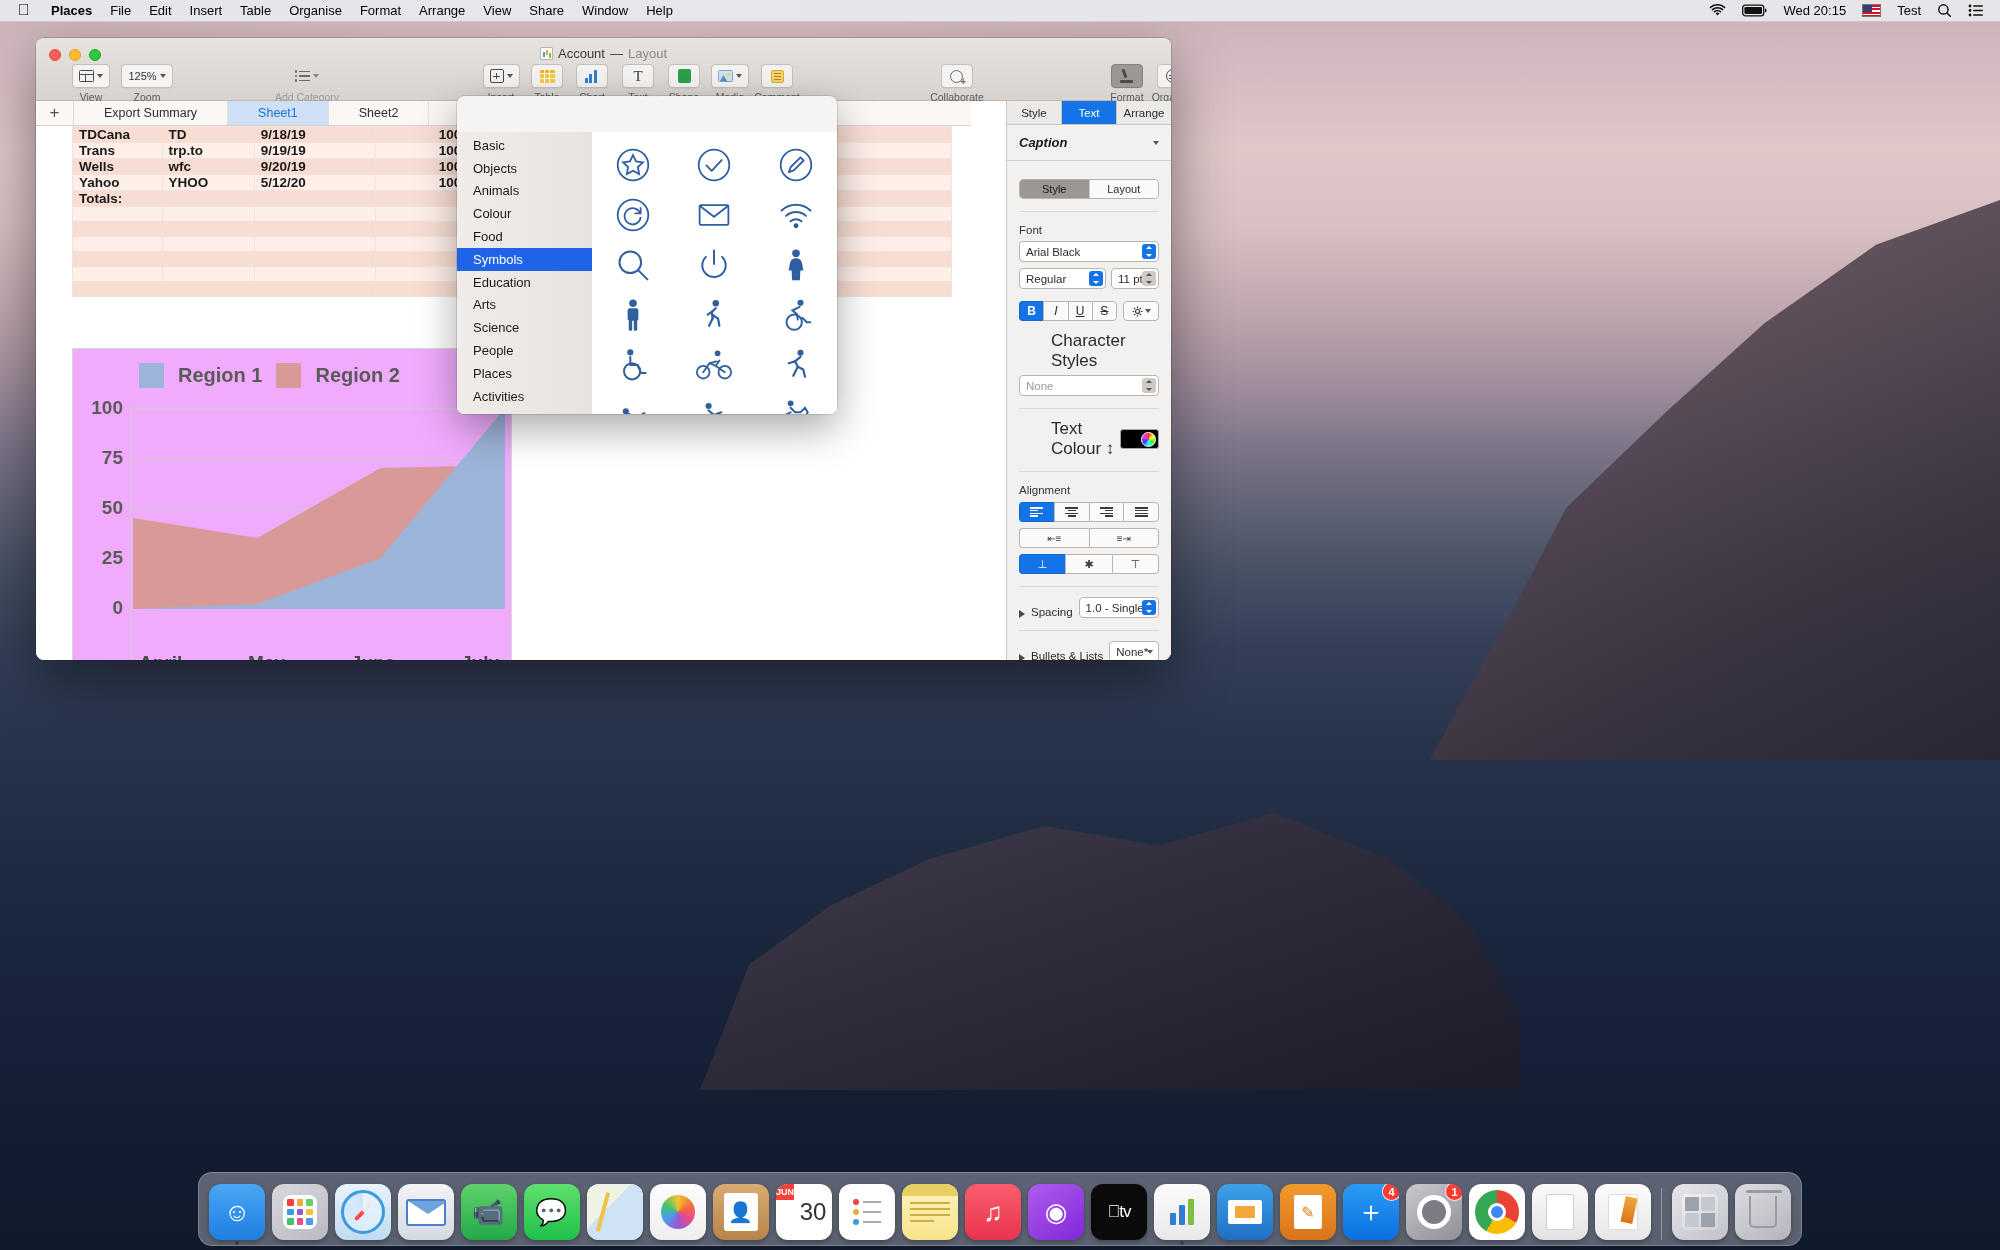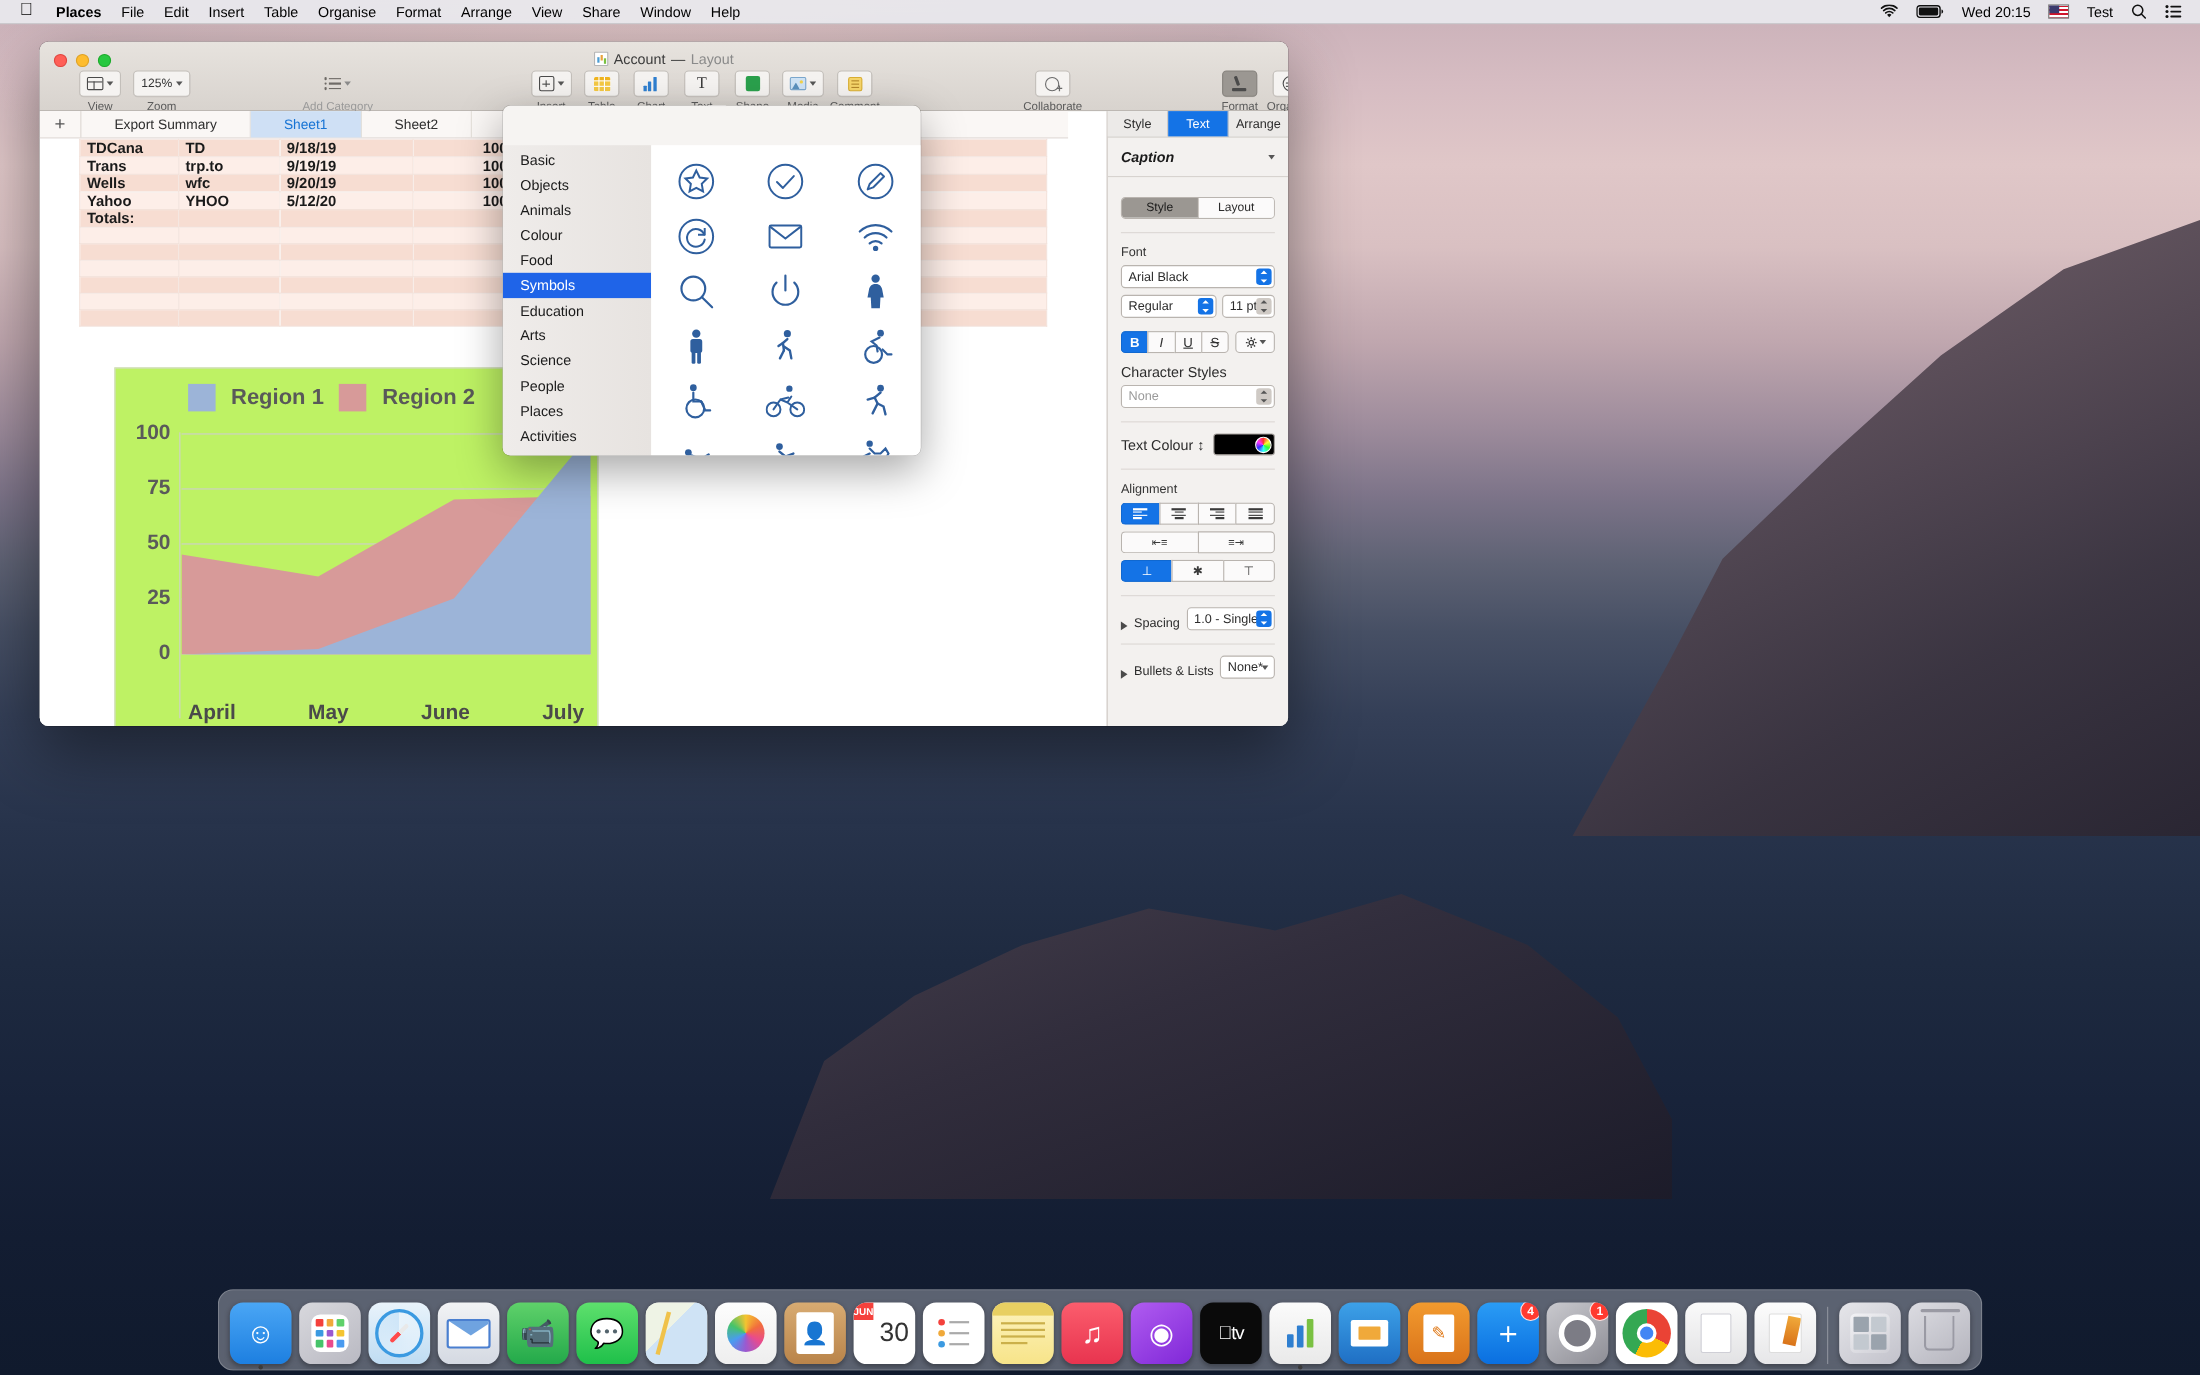--- a/index.html
+++ b/index.html
@@ -191,22 +191,22 @@
   table.sheet td { height: 15px; padding: 0 6px; border: .5px solid #f3e2da; white-space: nowrap; overflow: hidden; }
   table.sheet tr:nth-child(odd) td { background: #f7ddd2; }
   table.sheet tr:nth-child(even) td { background: #fdeee8; }
   td.c0 { width: 70px; } td.c1 { width: 72px; } td.c2 { width: 95px; }
   td.c3 { width: 72px; text-align: right; } td.c4 { width: 78px; }
   td.c5 { width: 120px; text-align: right; padding-right: 10px; }
   td.c6 { width: 180px; }
 
   
   #chartobj {
-    position: absolute; left: 36px; top: 208px; width: 440px; height: 340px;
-    border: 1px solid #d8d8d8; background: #bef264; margin-left: 32px;
+    position: absolute; left: 36px; top: 222px; width: 440px; height: 340px;
+    border: 1px solid #d8d8d8; background: #f0abfc;
   }
   .chart-legend { display: flex; align-items: center; gap: 14px; padding: 14px 0 0 66px; }
   .chart-legend .lg { display: flex; align-items: center; gap: 14px; }
   .chart-legend .sw { width: 25px; height: 25px; display: block; }
   .chart-legend .nm { font-size: 20px; font-weight: bold; color: #595959; }
   .plot { position: absolute; left: 0; right: 0; top: 58px; bottom: 0; }
   .yaxis { position: absolute; left: 0; top: 0; width: 58px; height: 235px; }
   .ytick {
     position: absolute; right: 8px; font-size: 19px; font-weight: bold; color: #5a5a5a;
     transform: translateY(-50%);
@@ -270,21 +270,21 @@
     display: flex; align-items: center; justify-content: center; font-size: 12px;
     border-right: none;
   }
   .stylebar .b:first-child { border-radius: 4px 0 0 4px; }
   .stylebar .b:nth-child(4) { border-right: .5px solid #b9b4af; border-radius: 0 4px 4px 0; }
   .stylebar .b.on { background: #1473e6; color: #fff; border-color: #1068d0; }
   .stylebar .gear { margin-left: 6px; flex: 0 0 36px; border: .5px solid #b9b4af; border-radius: 4px; background: #fbfafa;
     display: flex; align-items: center; justify-content: center; gap: 2px; font-size: 11px; }
 
   .kv { display: flex; align-items: center; justify-content: space-between; margin: 10px 0 0; }
-  .kv .k { font-size: 13px; }
+  .kv .k { font-size: 17px; margin-left: 32px; }
   .colorwell {
     width: 56px; height: 20px; border: .5px solid #a9a4a0; border-radius: 3px;
     background: #000; display: flex; align-items: center; justify-content: flex-end;
   }
   .colorwheel {
     width: 15px; height: 15px; border-radius: 50%; margin-right: 2px;
     background: conic-gradient(#f33,#ff3,#3f3,#3ff,#33f,#f3f,#f33);
     border: 1px solid #fff;
   }
   .alignbar { display: flex; margin: 6px 0 4px; }

